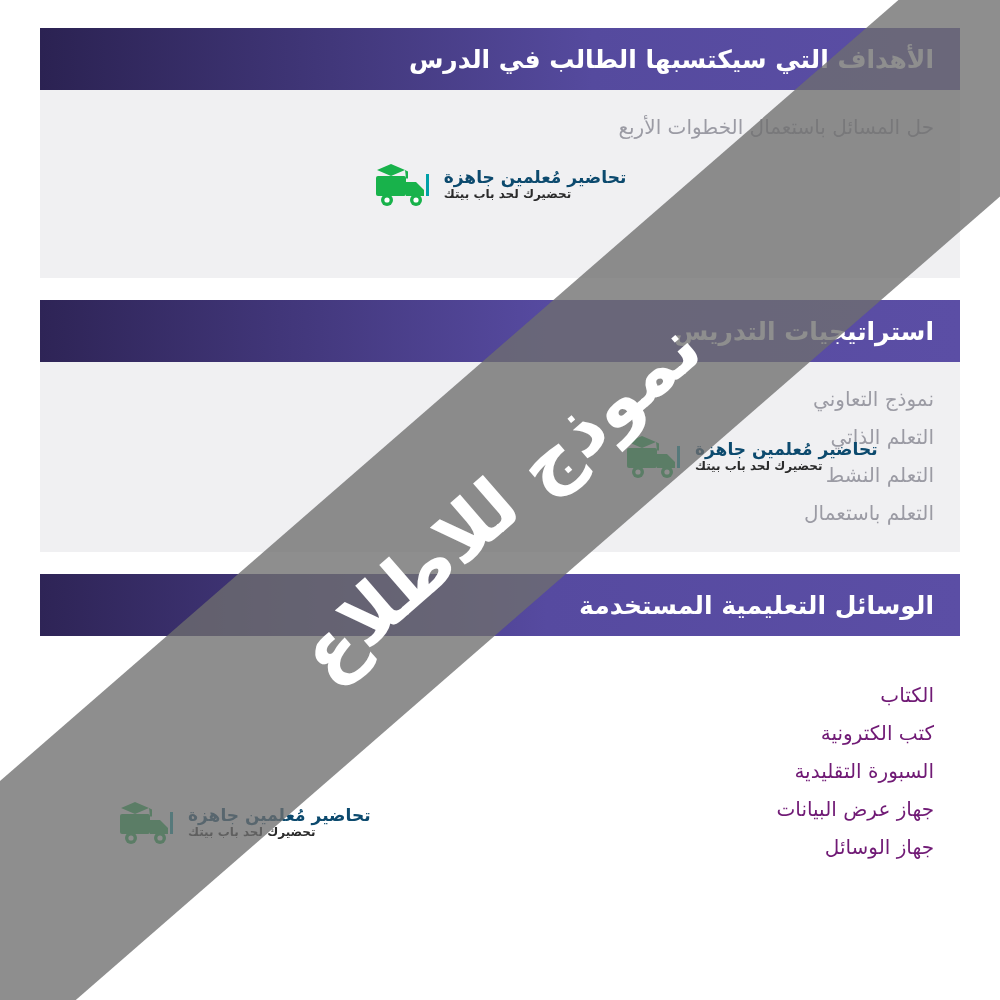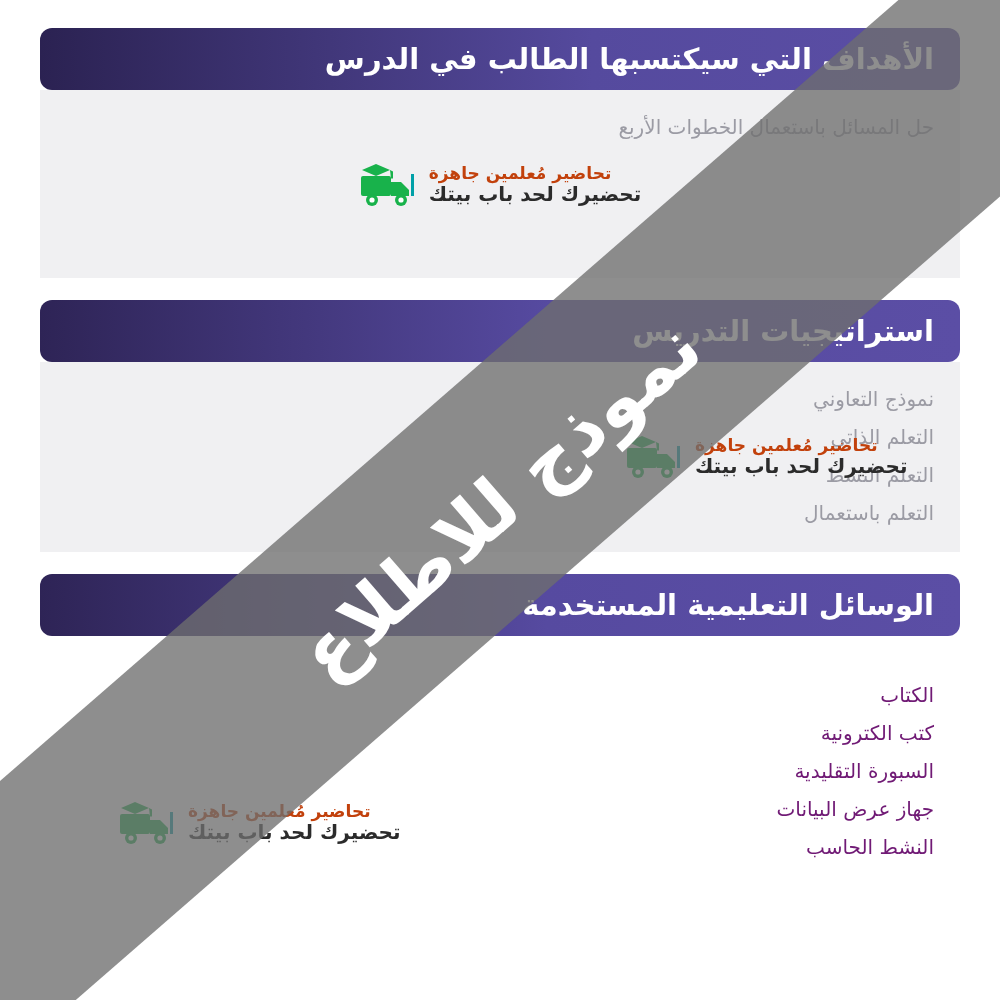--- a/index.html
+++ b/index.html
@@ -27,26 +27,25 @@
 
   .section { margin-bottom: 0; }
 
   .section-header {
     height: 62px;
     display: flex;
     align-items: center;
     justify-content: flex-start;
     padding: 0 26px;
     color: #ffffff;
-    font-size: 29px;
+    font-size: 25px;
     font-weight: bold;
     letter-spacing: 0px;
     
     background: linear-gradient(to left, #5b4ea5 0%, #564aa0 45%, #2e2456 100%);
-    border-radius: 12px;
   }
   .section-header.h1 {
     background: linear-gradient(to left, #5b4ea5 0%, #554a9e 40%, #2b2252 100%);
   }
 
   .section-body {
     background: #f0f0f2;
     padding: 18px 26px 20px 26px;
   }
   .section-body.plain {
@@ -71,28 +70,28 @@
     gap: 8px;
     direction: rtl;
   }
   .logo-text {
     display: flex;
     flex-direction: column;
     align-items: flex-end;
     line-height: 1.15;
   }
   .logo-line1 {
-    color: #c2410c;
+    color: #0c4a6e;
     font-size: 17px;
     font-weight: bold;
     white-space: nowrap;
   }
   .logo-line2 {
     color: #2b2b2b;
-    font-size: 20px;
+    font-size: 12px;
     font-weight: bold;
     white-space: nowrap;
   }
   .logo-mark { width: 62px; height: 50px; flex: 0 0 62px; }
 
   .logo-center {
     position: absolute;
     left: 0; right: 0;
     display: flex;
     justify-content: center;
@@ -184,21 +183,21 @@
     <div style="height:22px"></div>
 
     <div class="section">
       <div class="section-header">الوسائل التعليمية المستخدمة</div>
       <div class="section-body plain">
         <div class="spacer-22"></div>
         <div class="body-line pale">الكتاب</div>
         <div class="body-line pale">كتب الكترونية</div>
         <div class="body-line pale">السبورة التقليدية</div>
         <div class="body-line pale">جهاز عرض البيانات</div>
-        <div class="body-line pale">النشط الحاسب</div>
+        <div class="body-line pale">جهاز الوسائل</div>
       </div>
     </div>
 
   </div>
 
   <div class="logo-left" style="left:625px; top:432px;">
     <div class="logo">
       <div class="logo-text">
         <span class="logo-line1">تحاضير مُعلمين جاهزة</span>
         <span class="logo-line2">تحضيرك لحد باب بيتك</span>

